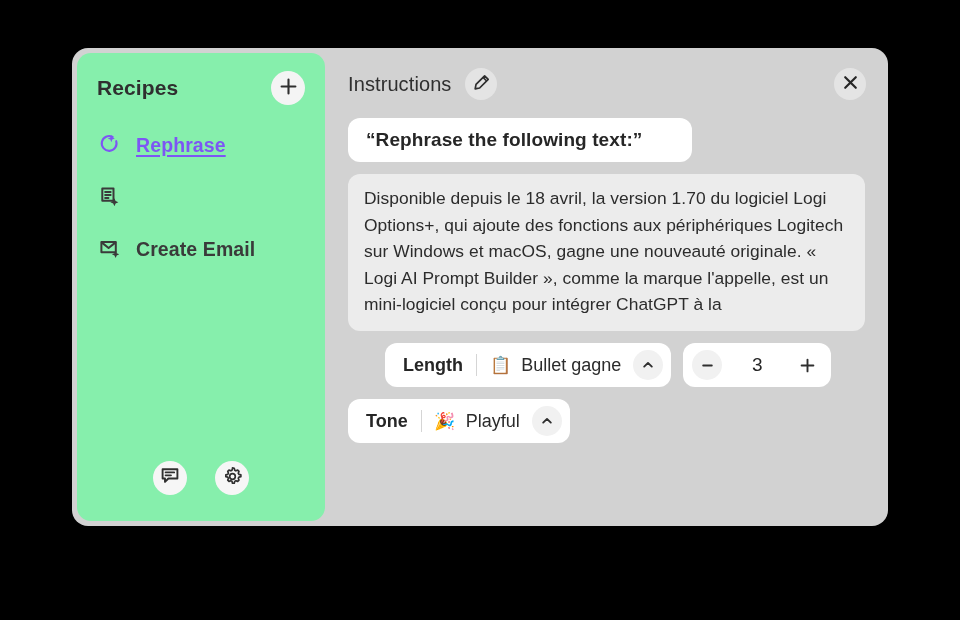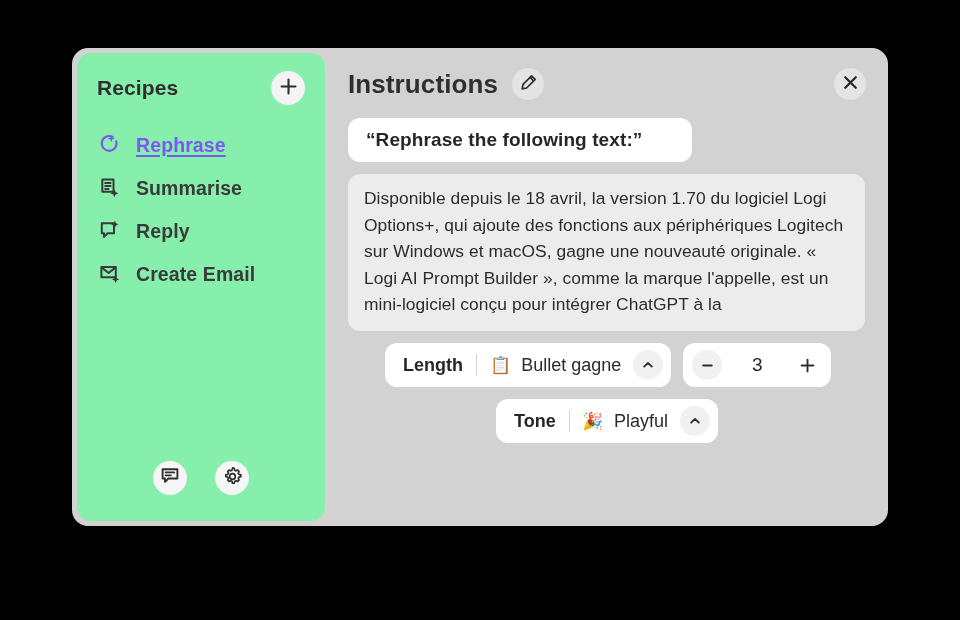--- a/index.html
+++ b/index.html
@@ -72,21 +72,21 @@
     cursor: pointer;
     border: none;
     padding: 0;
     flex: none;
   }
 
   .recipe-list {
     margin-top: 22px;
     display: flex;
     flex-direction: column;
-    gap: 7px;
+    gap: 16px;
     padding: 0 20px;
     flex: 1 1 auto;
   }
   .recipe-item {
     display: flex;
     align-items: center;
     gap: 13px;
     height: 36px;
     cursor: pointer;
   }
@@ -139,22 +139,22 @@
     padding: 18px 22px 0 18px;
     box-sizing: border-box;
   }
   .main-header {
     display: flex;
     align-items: center;
     height: 36px;
     margin-bottom: 16px;
   }
   .main-title {
-    font-size: 26px;
-    font-weight: bold;
+    font-size: 20px;
+    font-weight: normal;
     color: #2f2f2f;
     margin-right: 14px;
     letter-spacing: 0.1px;
   }
   .header-spacer { flex: 1 1 auto; }
   .circle-icon-btn {
     width: 32px;
     height: 32px;
     border-radius: 50%;
     background: #e4e4e4;
@@ -275,21 +275,20 @@
   .step-value {
     font-size: 19px;
     color: #262626;
     font-weight: normal;
   }
 
   .tone-row {
     margin-top: 12px;
     display: flex;
     align-items: center;
-    justify-content: center;
   }
 
   .submit-row {
     position: absolute;
     right: 22px;
     bottom: 20px;
   }
   .submit-btn {
     background: #ffffff;
     border: 2.5px solid #7d56f4;
@@ -335,32 +334,22 @@
         </div>
 
         <div class="recipe-item">
           <span class="recipe-icon">
             <svg width="24" height="24" viewBox="0 0 24 24">
               <path d="M4.3 3.4 h11.2 v12.4 h-11.2 Z" fill="none" stroke="#3a3a3a" stroke-width="2" stroke-linejoin="round"></path>
               <path d="M7.1 7.0 h5.6 M7.1 10.0 h5.6 M7.1 13.0 h3.4" stroke="#3a3a3a" stroke-width="1.8" stroke-linecap="round"></path>
               <path d="M16.4 13.2 L17.6 16.0 L20.4 17.2 L17.6 18.4 L16.4 21.2 L15.2 18.4 L12.4 17.2 L15.2 16.0 Z" fill="#3a3a3a"></path>
             </svg>
           </span>
-          <span class="recipe-label">Summarise</span>
-        </div>
-
-        <div class="recipe-item">
-          <span class="recipe-icon">
-            <svg width="24" height="24" viewBox="0 0 24 24">
-              <path d="M16.0 4.3 h-12.2 v10.0 h2.2 v3.6 l3.6 -3.6 h6.4 Z" fill="none" stroke="#3a3a3a" stroke-width="2" stroke-linejoin="round"></path>
-              <path d="M16.9 1.6 L18.0 4.2 L20.6 5.3 L18.0 6.4 L16.9 9.0 L15.8 6.4 L13.2 5.3 L15.8 4.2 Z" fill="#3a3a3a"></path>
-            </svg>
-          </span>
-          <span class="recipe-label">Reply</span>
-        </div>
+        </div>
+
 
         <div class="recipe-item">
           <span class="recipe-icon">
             <svg width="24" height="24" viewBox="0 0 24 24">
               <path d="M3.4 5.0 h14.4 v10.2 h-14.4 Z" fill="none" stroke="#3a3a3a" stroke-width="2" stroke-linejoin="round"></path>
               <path d="M3.9 5.6 L10.6 11.0 L17.3 5.6" fill="none" stroke="#3a3a3a" stroke-width="2" stroke-linecap="round" stroke-linejoin="round"></path>
               <path d="M17.6 13.6 L18.7 16.2 L21.3 17.3 L18.7 18.4 L17.6 21.0 L16.5 18.4 L13.9 17.3 L16.5 16.2 Z" fill="#3a3a3a"></path>
             </svg>
           </span>
           <span class="recipe-label">Create Email</span>

